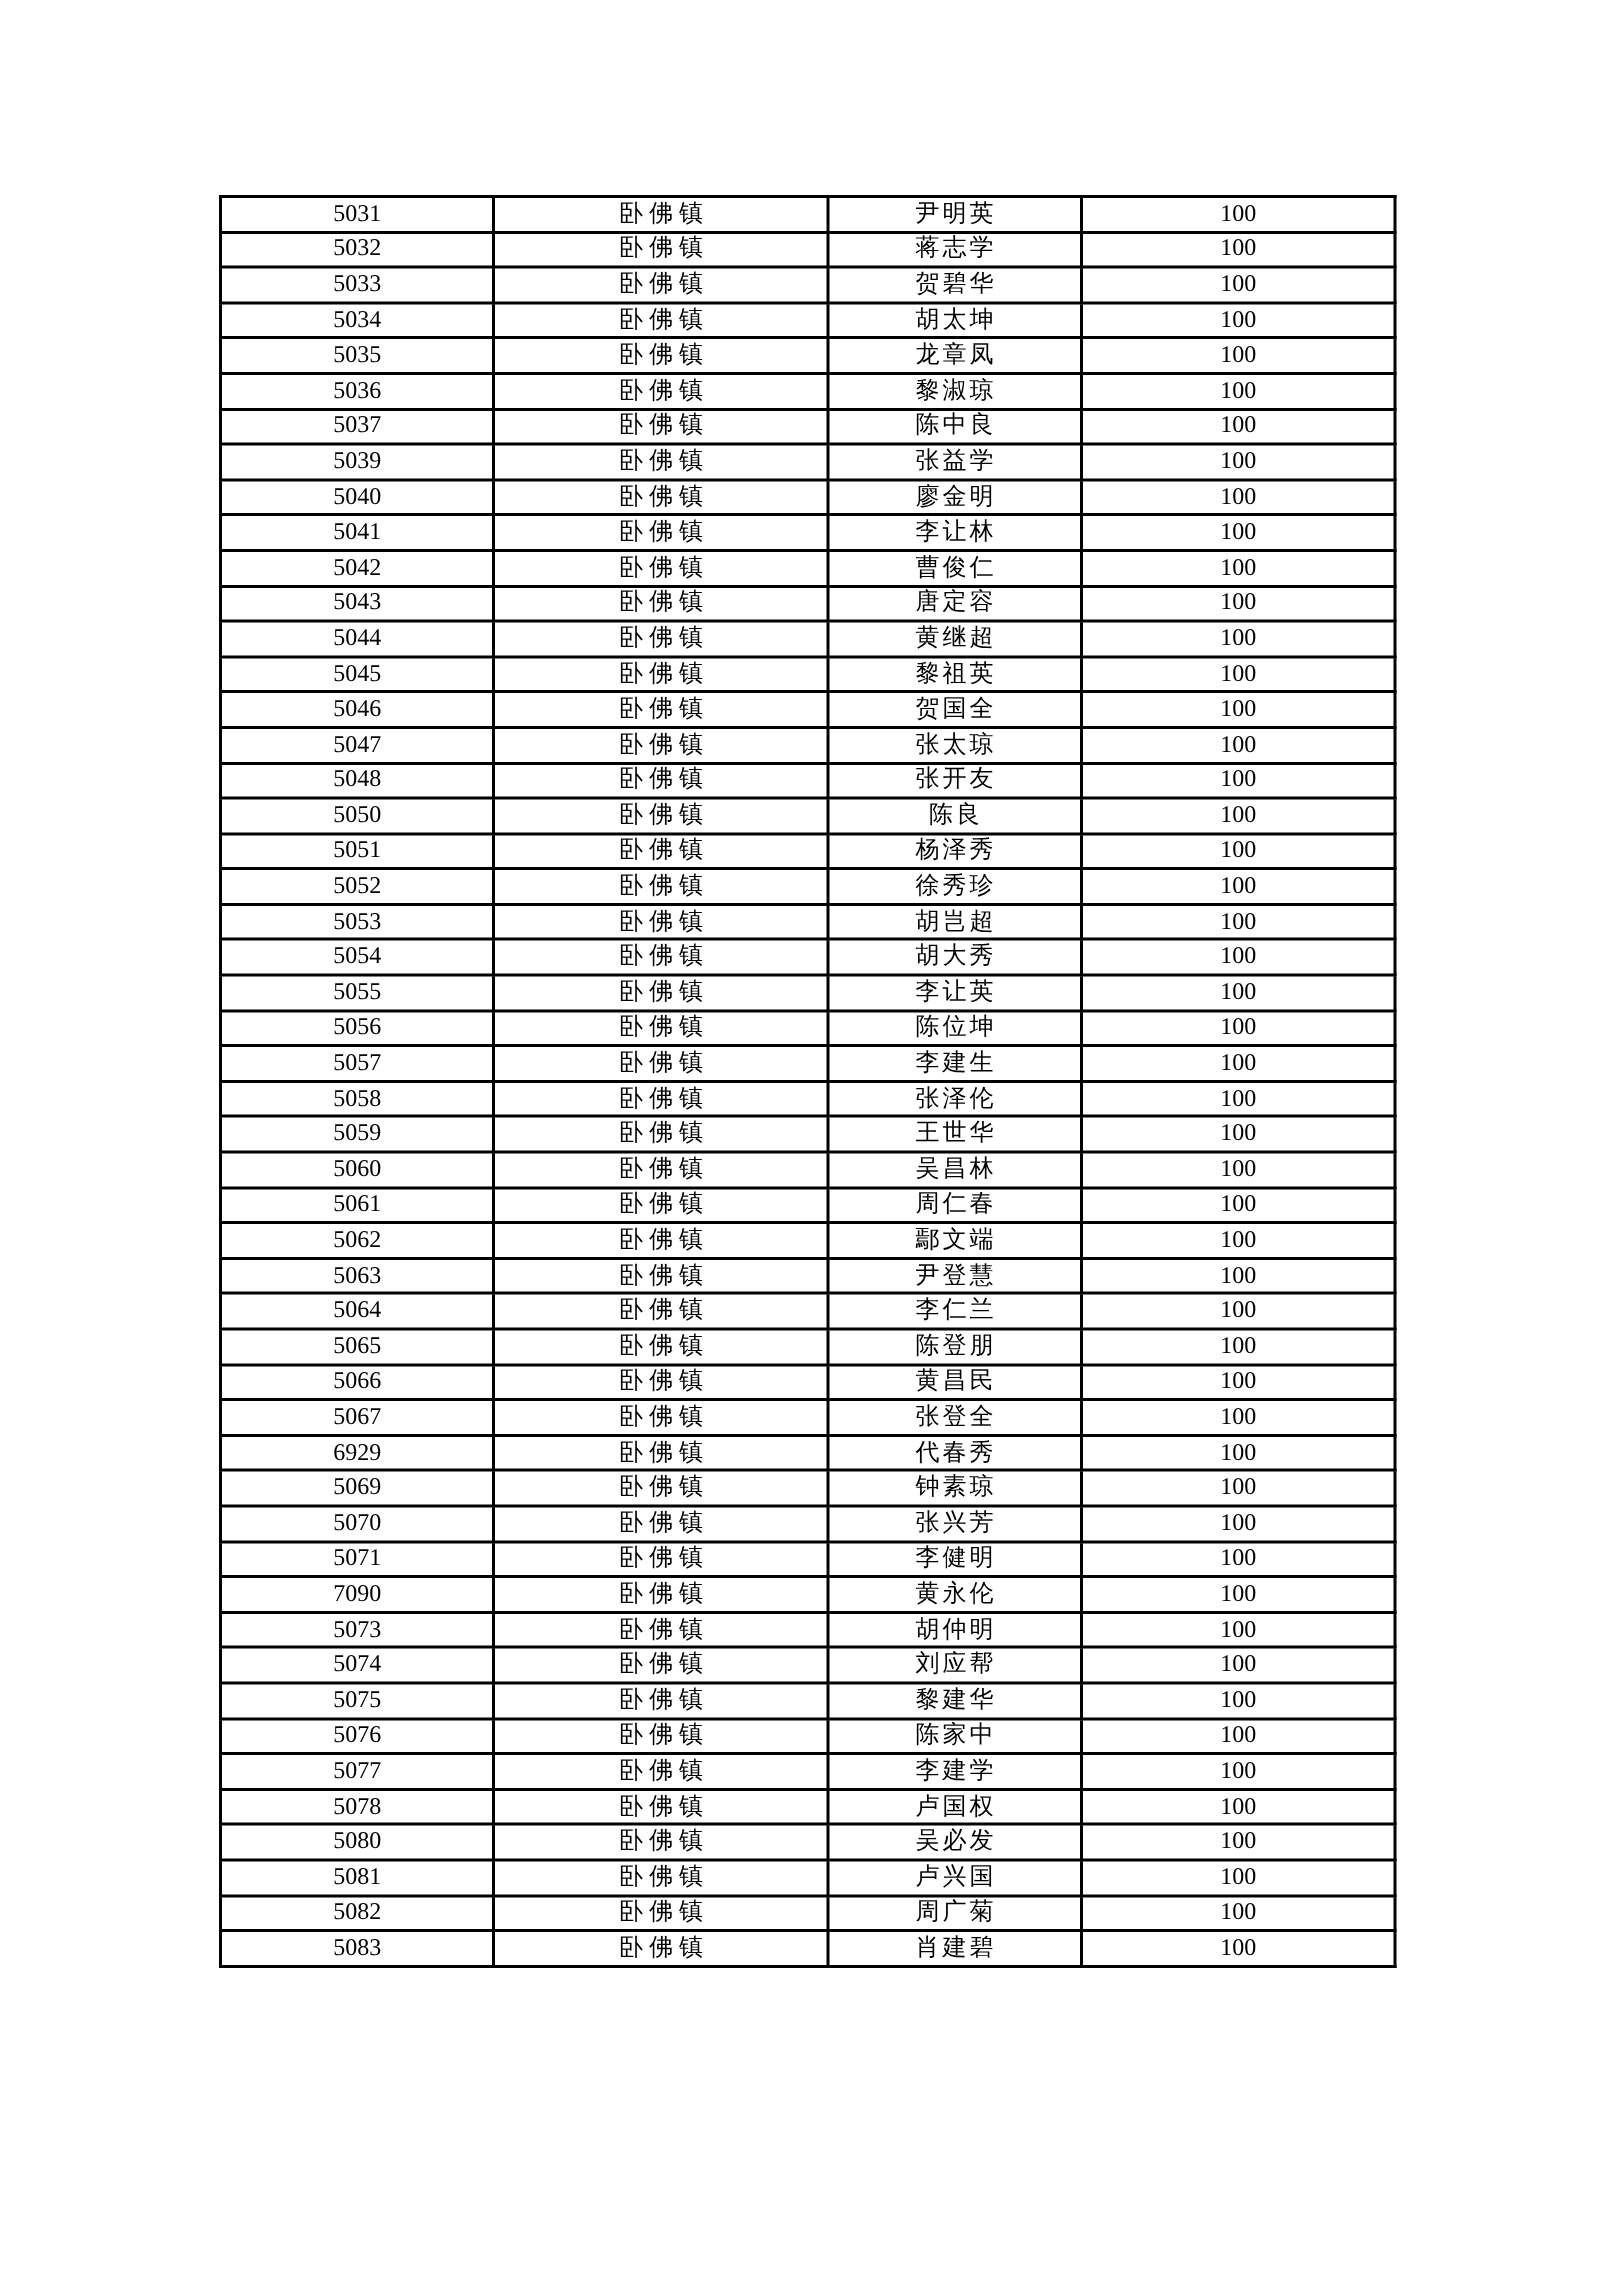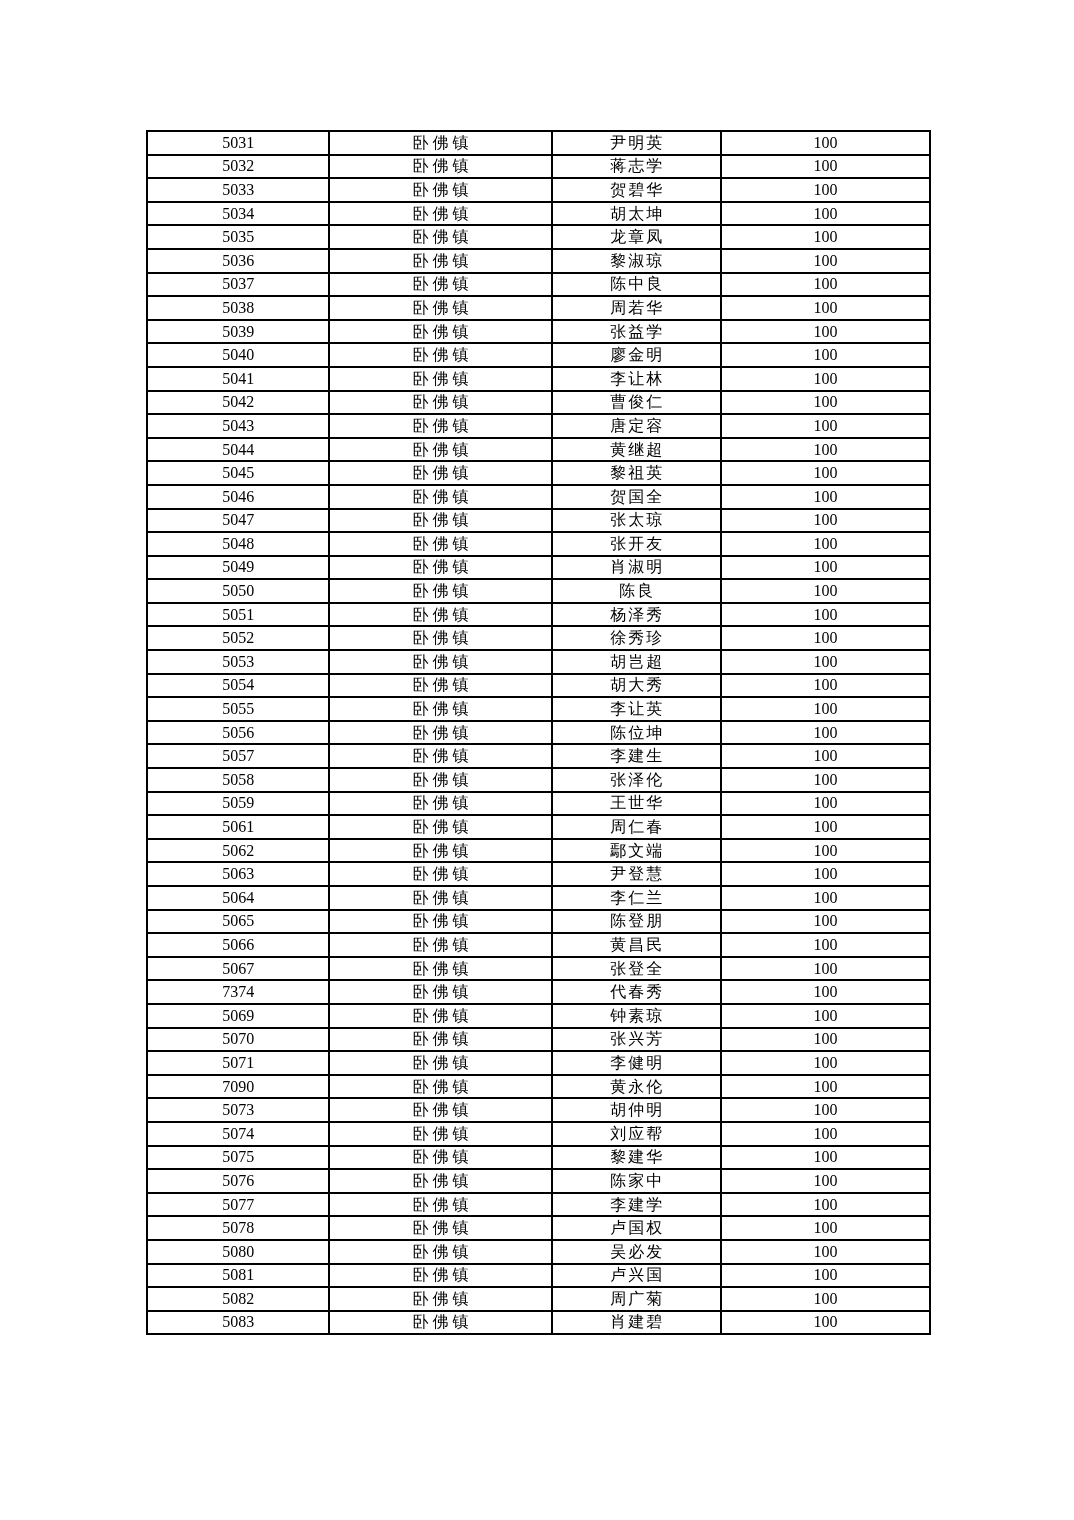--- a/index.html
+++ b/index.html
@@ -88,26 +88,20 @@
     <td class="col-score">100</td>
   </tr>
 
   <tr>
     <td class="col-id">5037</td>
     <td class="col-town">卧佛镇</td>
     <td class="col-name">陈中良</td>
     <td class="col-score">100</td>
   </tr>
 
-  <tr>
-    <td class="col-id">5038</td>
-    <td class="col-town">卧佛镇</td>
-    <td class="col-name">周若华</td>
-    <td class="col-score">100</td>
-  </tr>
 
   <tr>
     <td class="col-id">5039</td>
     <td class="col-town">卧佛镇</td>
     <td class="col-name">张益学</td>
     <td class="col-score">100</td>
   </tr>
 
   <tr>
     <td class="col-id">5040</td>
@@ -165,26 +159,20 @@
     <td class="col-score">100</td>
   </tr>
 
   <tr>
     <td class="col-id">5048</td>
     <td class="col-town">卧佛镇</td>
     <td class="col-name">张开友</td>
     <td class="col-score">100</td>
   </tr>
 
-  <tr>
-    <td class="col-id">5049</td>
-    <td class="col-town">卧佛镇</td>
-    <td class="col-name">肖淑明</td>
-    <td class="col-score">100</td>
-  </tr>
 
   <tr>
     <td class="col-id">5050</td>
     <td class="col-town">卧佛镇</td>
     <td class="col-name">陈良</td>
     <td class="col-score">100</td>
   </tr>
 
   <tr>
     <td class="col-id">5051</td>
@@ -242,20 +230,26 @@
     <td class="col-score">100</td>
   </tr>
 
   <tr>
     <td class="col-id">5059</td>
     <td class="col-town">卧佛镇</td>
     <td class="col-name">王世华</td>
     <td class="col-score">100</td>
   </tr>
 
+  <tr>
+    <td class="col-id">5060</td>
+    <td class="col-town">卧佛镇</td>
+    <td class="col-name">吴昌林</td>
+    <td class="col-score">100</td>
+  </tr>
 
   <tr>
     <td class="col-id">5061</td>
     <td class="col-town">卧佛镇</td>
     <td class="col-name">周仁春</td>
     <td class="col-score">100</td>
   </tr>
 
   <tr>
     <td class="col-id">5062</td>
@@ -293,21 +287,21 @@
   </tr>
 
   <tr>
     <td class="col-id">5067</td>
     <td class="col-town">卧佛镇</td>
     <td class="col-name">张登全</td>
     <td class="col-score">100</td>
   </tr>
 
   <tr>
-    <td class="col-id">7374</td>
+    <td class="col-id">6929</td>
     <td class="col-town">卧佛镇</td>
     <td class="col-name">代春秀</td>
     <td class="col-score">100</td>
   </tr>
 
   <tr>
     <td class="col-id">5069</td>
     <td class="col-town">卧佛镇</td>
     <td class="col-name">钟素琼</td>
     <td class="col-score">100</td>

